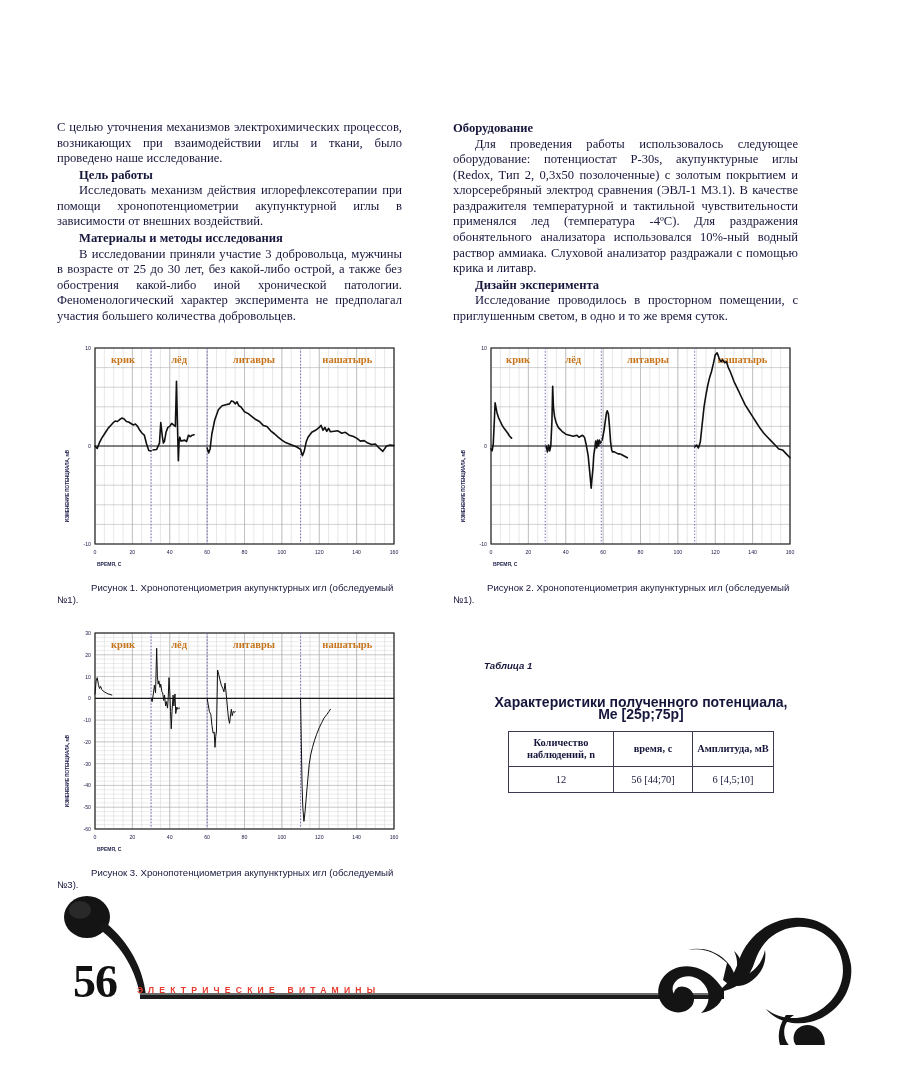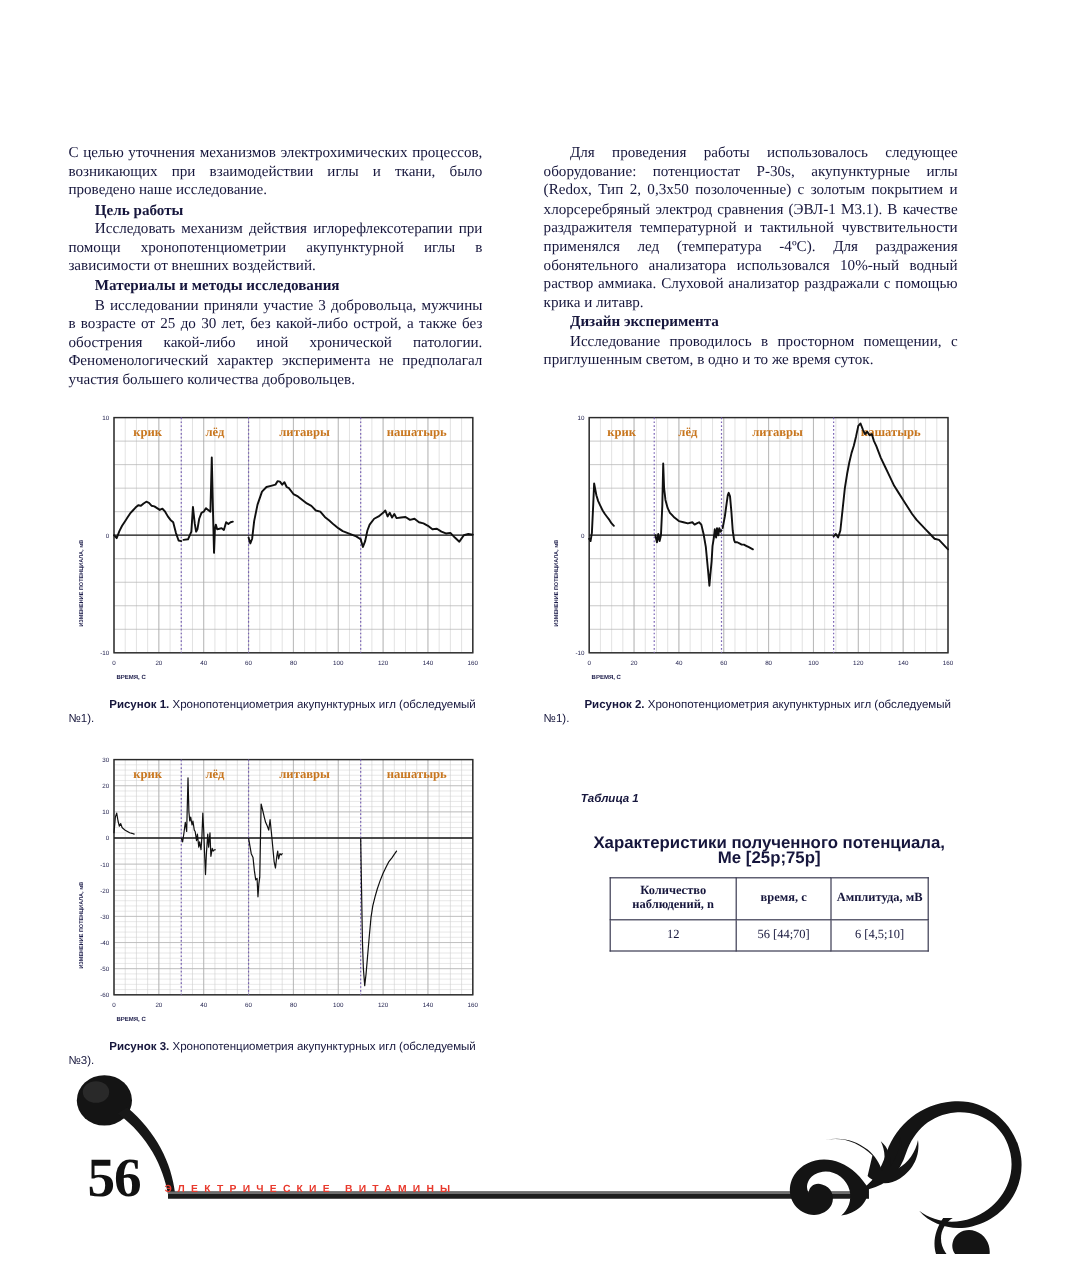--- a/index.html
+++ b/index.html
@@ -64,21 +64,21 @@
   .chart-svg { display: block; }
 
   .caption {
     width: 340px;
     margin-top: 4px;
     font-family: "Liberation Sans", sans-serif;
     font-size: 9.6px;
     line-height: 12px;
     color: #16163c;
   }
-  .caption b { font-weight: bold; padding-left: 34px; }
+  .caption b { font-weight: normal; padding-left: 34px; }
 
   
   .table-block {
     position: absolute;
     left: 484px;
     top: 660px;
     width: 314px;
     font-family: "Liberation Sans", sans-serif;
     color: #16163c;
   }
@@ -157,20 +157,21 @@
 
   <div class="col col-left">
     <p class="noindent">С целью уточнения механизмов электрохимических процессов, возникающих при взаимодействии иглы и ткани, было проведено наше исследование.</p>
     <h3>Цель работы</h3>
     <p>Исследовать механизм действия иглорефлексотерапии при помощи хронопотенциометрии акупунктурной иглы в зависимости от внешних воздействий.</p>
     <h3>Материалы и методы исследования</h3>
     <p>В исследовании приняли участие 3 добровольца, мужчины в возрасте от 25 до 30 лет, без какой-либо острой, а также без обострения какой-либо иной хронической патологии. Феноменологический характер эксперимента не предполагал участия большего количества добровольцев.</p>
   </div>
 
   <div class="col col-right">
+    <h3 style="text-indent:0">Оборудование</h3>
     <p>Для проведения работы использовалось следующее оборудование: потенциостат Р-30s, акупунктурные иглы (Redox, Тип 2, 0,3х50 позолоченные) с золотым покрытием и хлорсеребряный электрод сравнения (ЭВЛ-1 М3.1). В качестве раздражителя температурной и тактильной чувствительности применялся лед (температура -4ºС). Для раздражения обонятельного анализатора использовался 10%-ный водный раствор аммиака. Слуховой анализатор раздражали с помощью крика и литавр.</p>
     <h3>Дизайн эксперимента</h3>
     <p>Исследование проводилось в просторном помещении, с приглушенным светом, в одно и то же время суток.</p>
   </div>
 
   <div class="figure fig1">
     <div class="chart-wrap">
       <svg class="chart-svg" id="svg-chart-0" width="345" height="240" viewBox="0 0 345 240">
           <g>
             <line x1="38" y1="10" x2="38" y2="206" stroke="#c9c9c9" stroke-width="0.45"></line>

